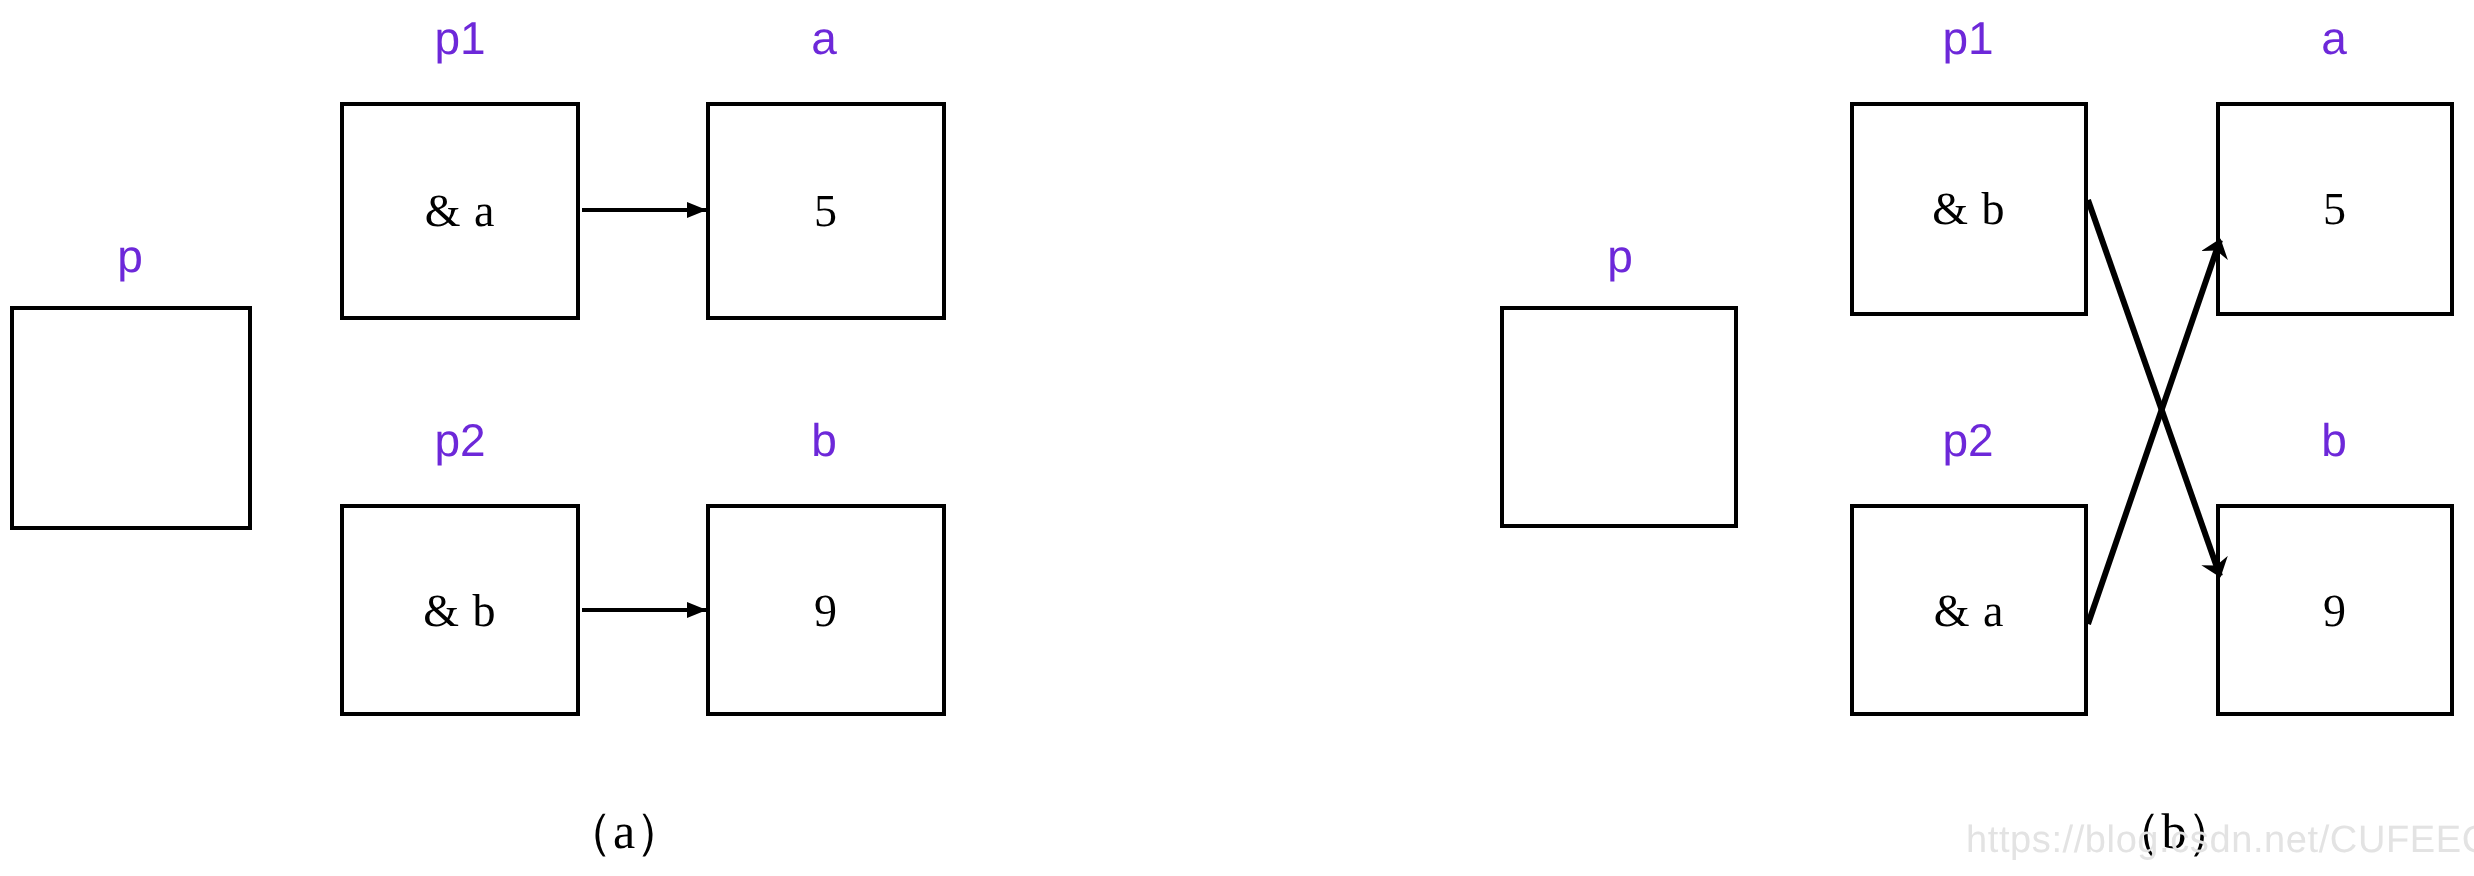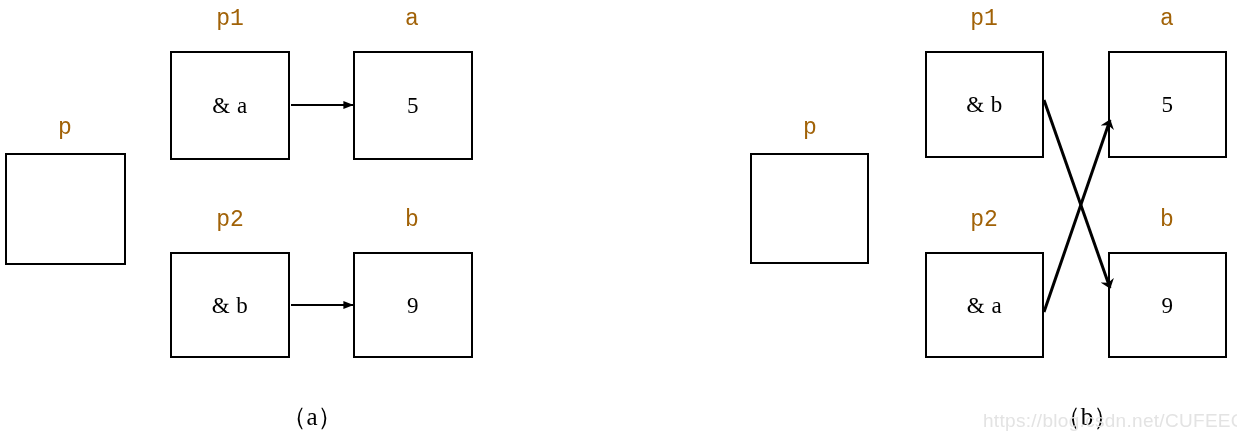--- a/index.html
+++ b/index.html
@@ -28,24 +28,24 @@
   .box-text {
     font-family: "Liberation Serif", "DejaVu Serif", serif;
     font-size: 23px;
     line-height: 1;
     color: #000000;
     letter-spacing: 0.5px;
     white-space: nowrap;
   }
   .label {
     position: absolute;
-    font-family: Liberation Mono, monospace;
+    font-family: Liberation Sans, sans-serif;
     font-size: 23px;
     line-height: 1;
-    color: #a16207;
+    color: #6d28d9;
     white-space: nowrap;
     text-align: right;
     transform: translateX(-50%);
   }
   .caption {
     position: absolute;
     font-family: "Liberation Serif", "DejaVu Serif", serif;
     font-size: 25px;
     line-height: 1;
     color: #000000;

